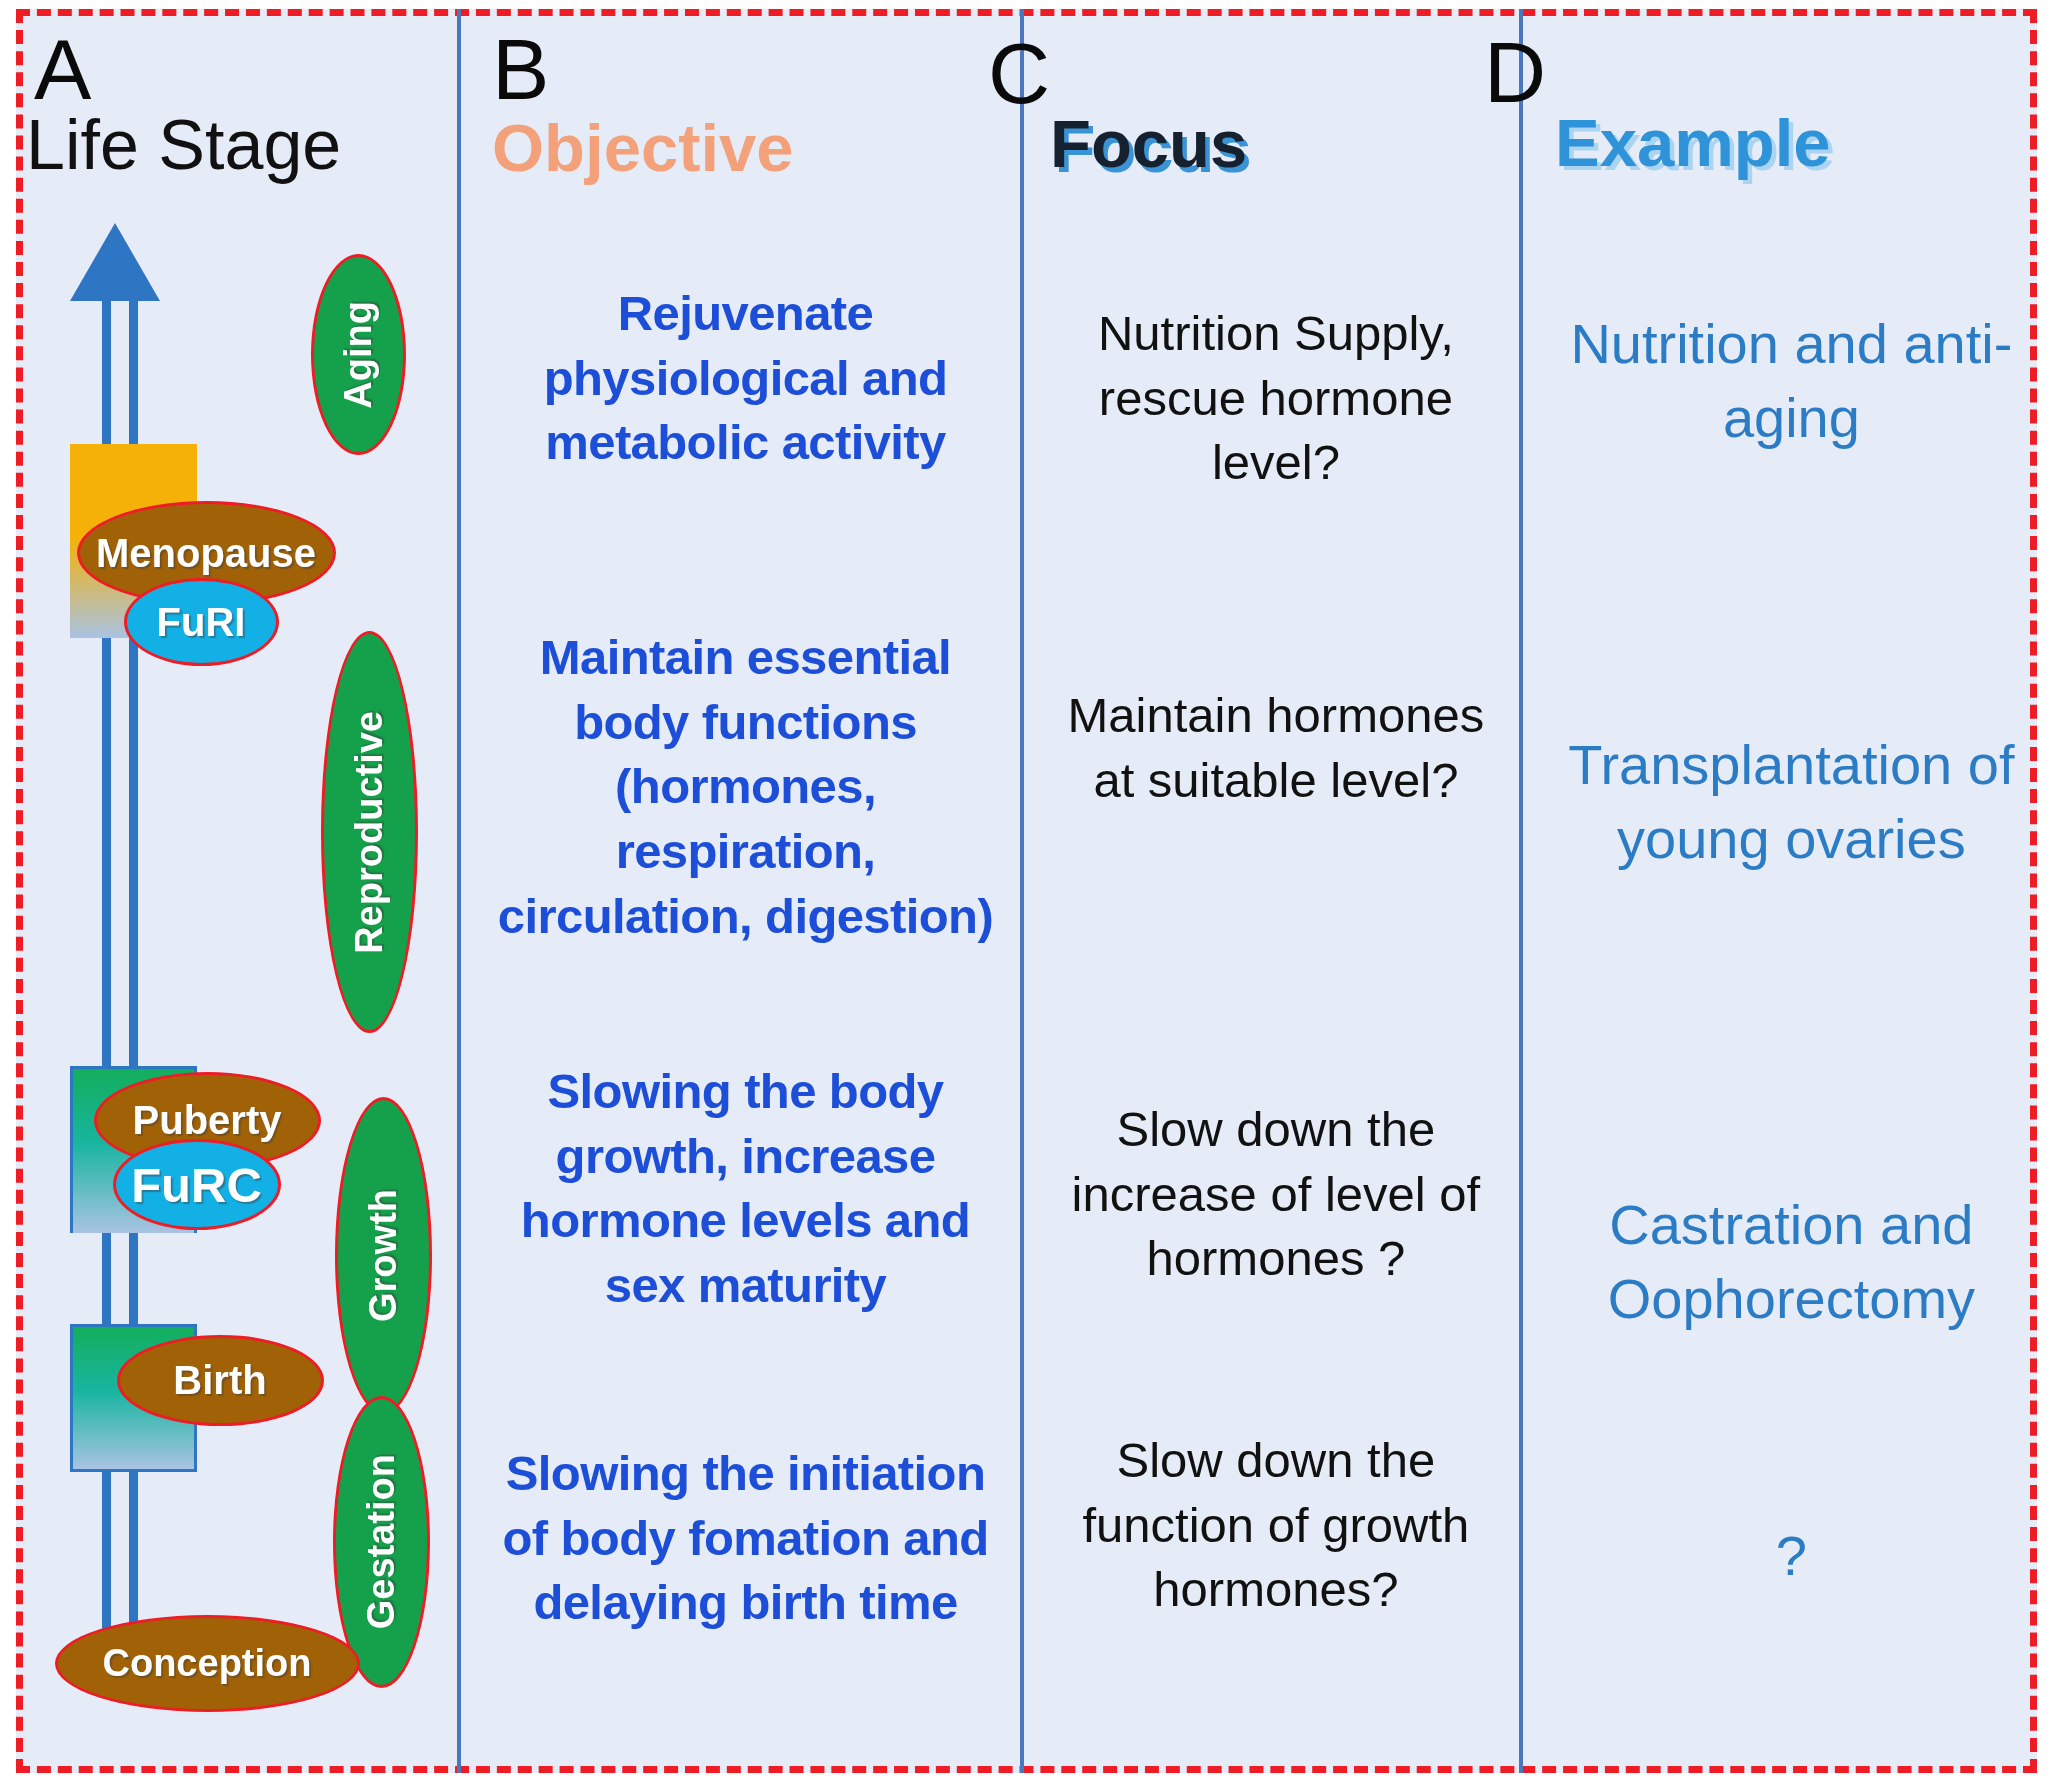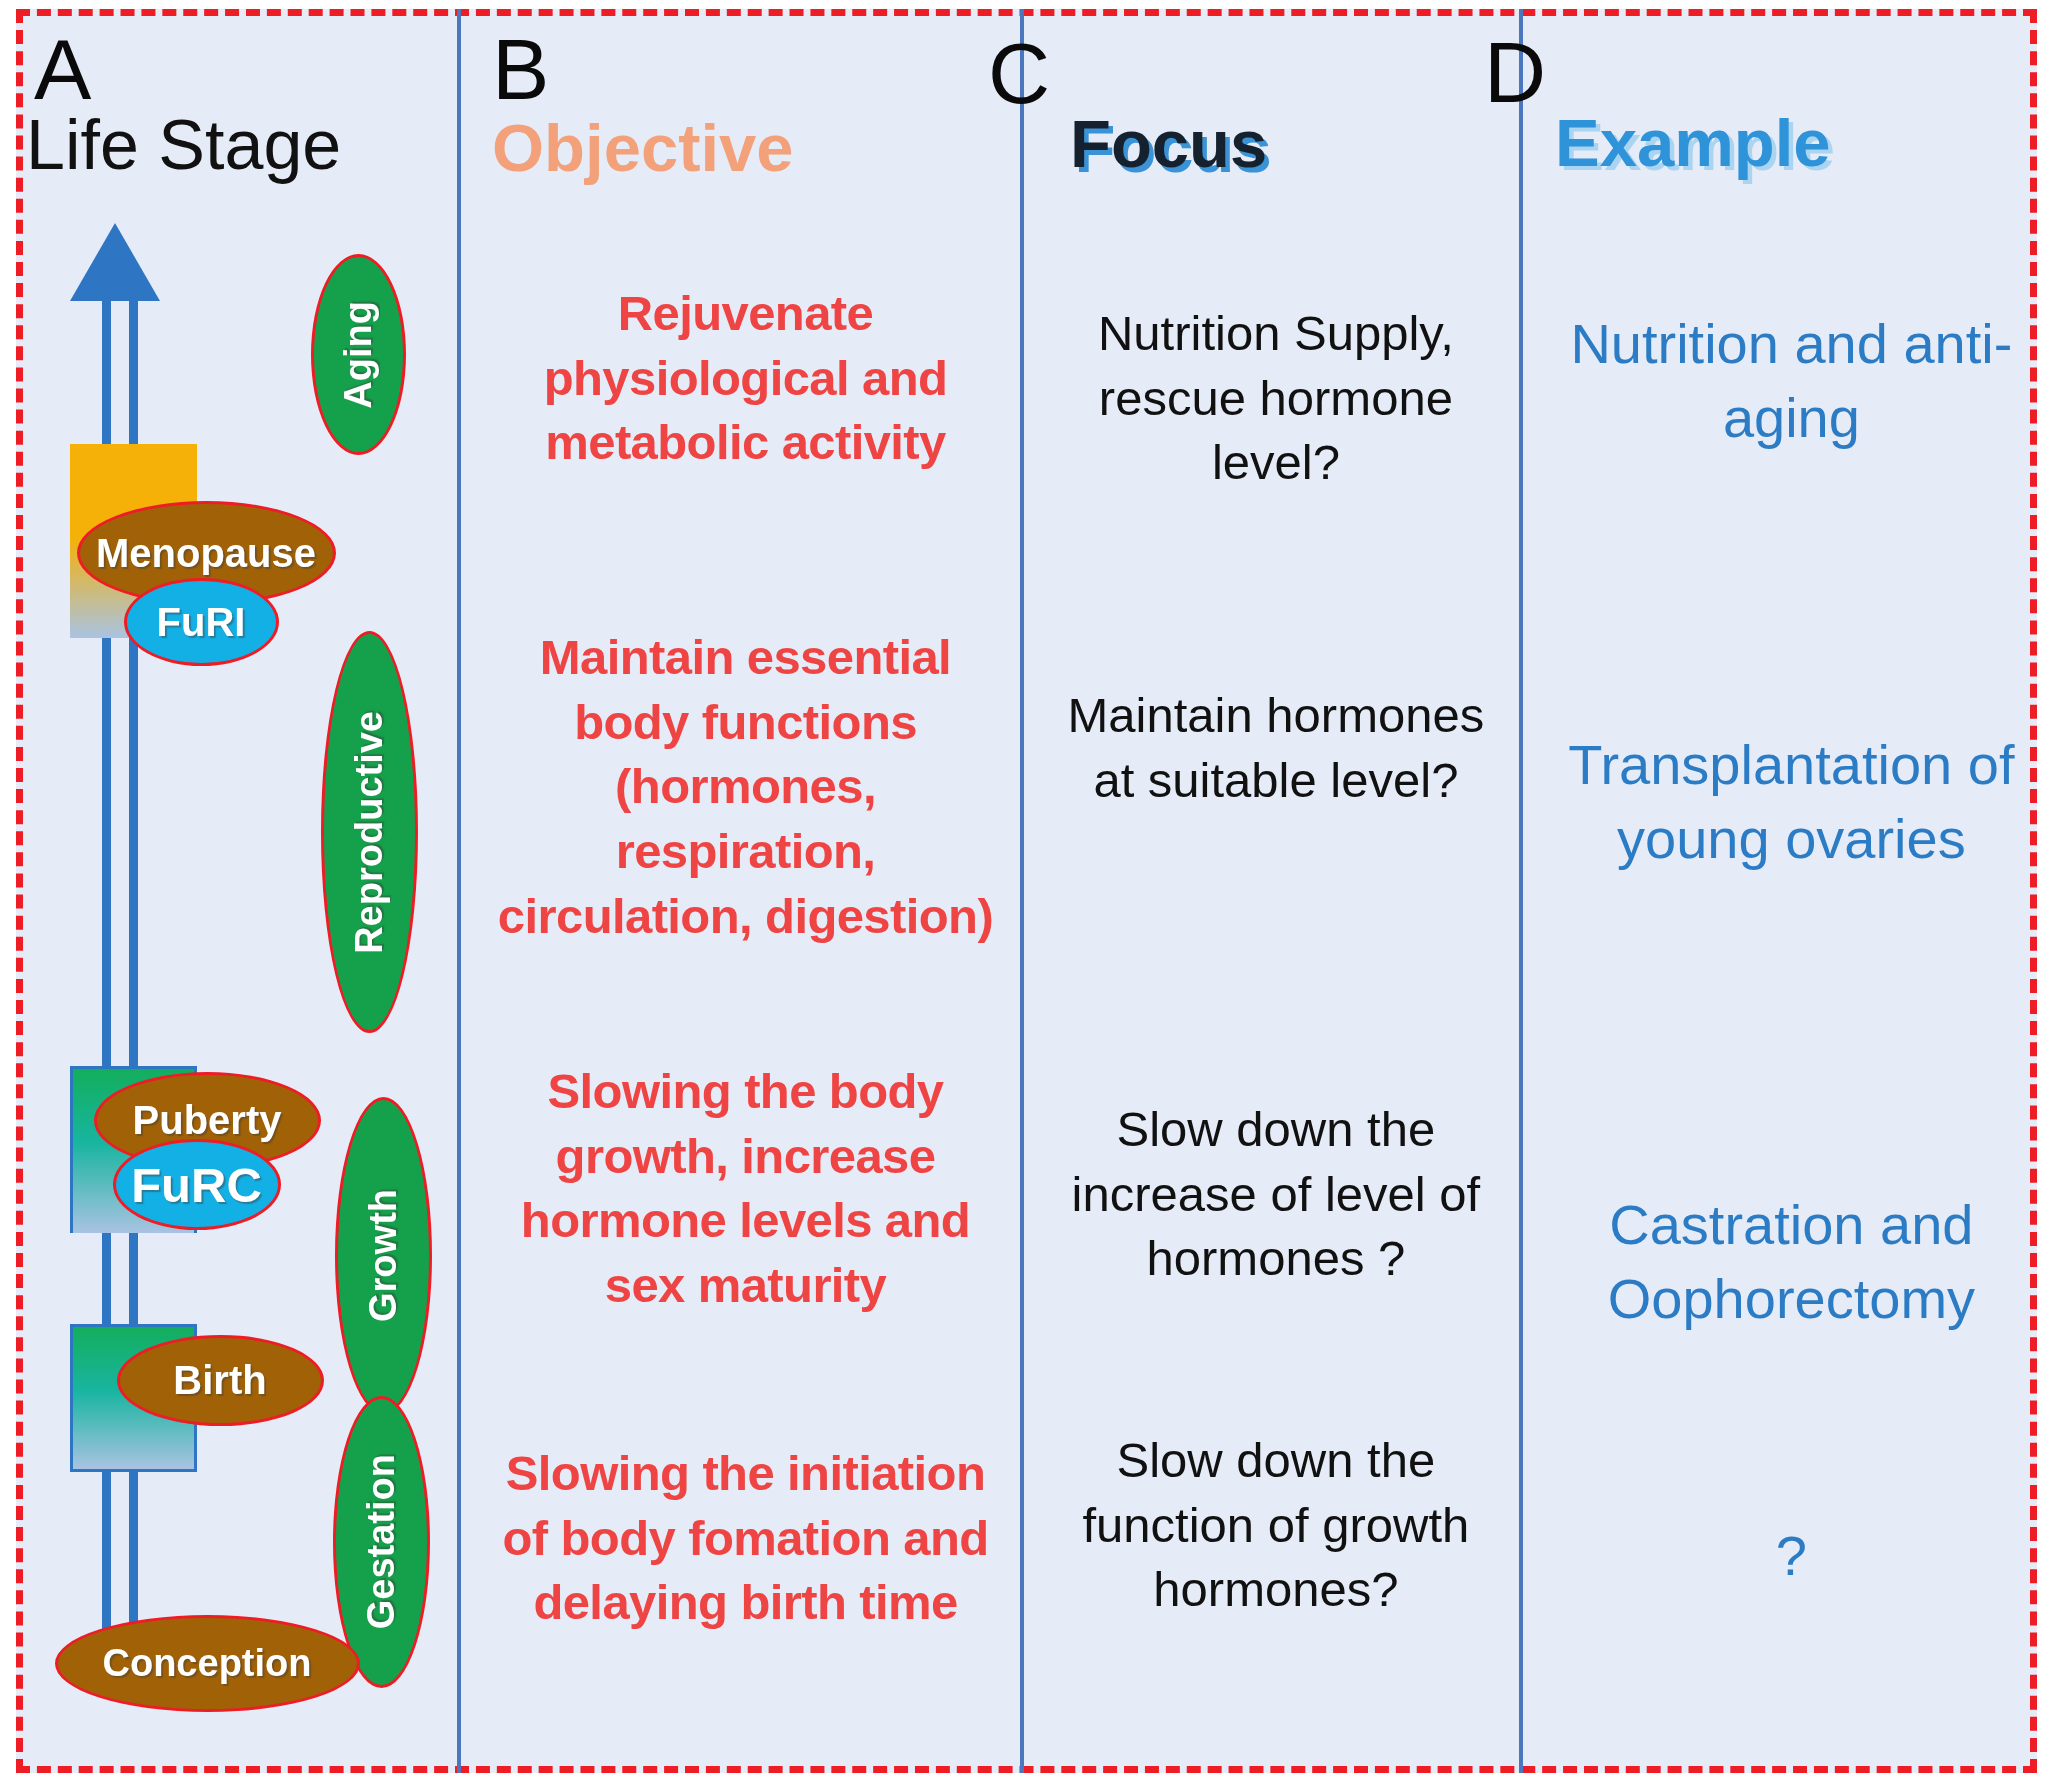--- a/index.html
+++ b/index.html
@@ -87,21 +87,20 @@
   .head-objective {
     left: 492px;
     top: 114px;
     color: #f2a17a;
   }
   .head-focus {
     left: 1050px;
     top: 110px;
     color: #16212f;
     text-shadow: 4.5px 4.5px 0 #3a93d6;
-    margin-left: 20px;
   }
   .head-example {
     left: 1555px;
     top: 109px;
     color: #2e93d9;
     text-shadow: 4.5px 3.9px 0 #aad4ef;
   }
 
   
   .timeline {
@@ -197,21 +196,21 @@
     position: absolute;
     box-sizing: border-box;
     text-align: center;
     line-height: 1.32;
   }
 
   
   .col-b .block {
     left: 26px;
     width: 518px;
-    color: #ef4444;
+    color: #1d4ed8;
     font-weight: 700;
     font-size: 49px;
     font-stretch: condensed;
     letter-spacing: -0.6px;
   }
   .b1 { top: 272px; }
   .b2 { top: 616px; }
   .b3 { top: 1050px; }
   .b4 { top: 1432px; }
 

